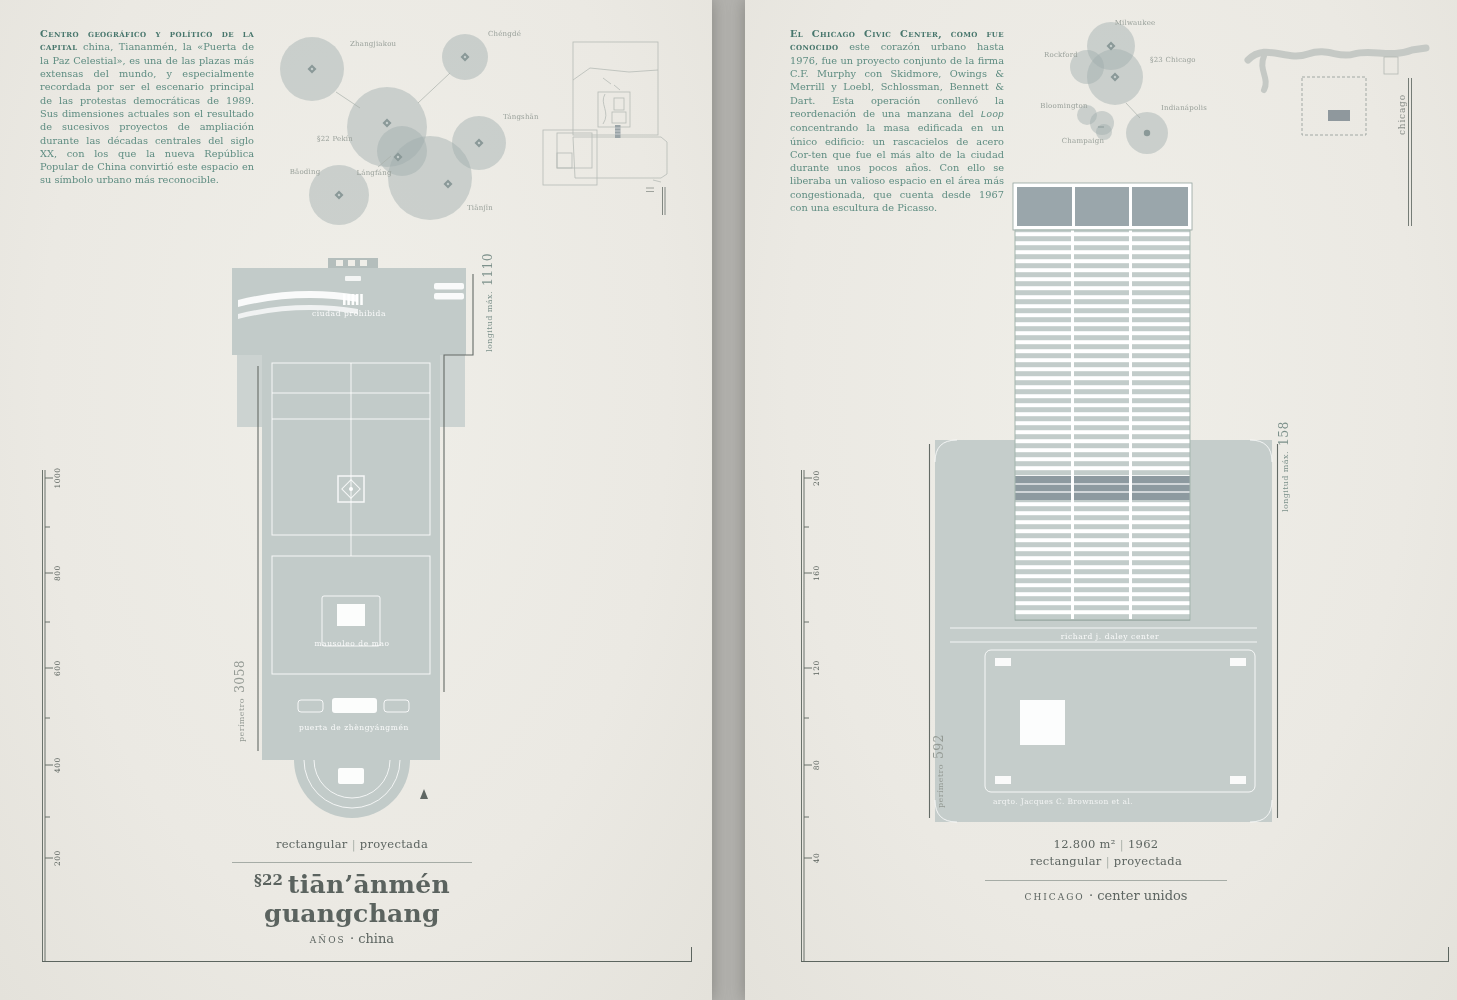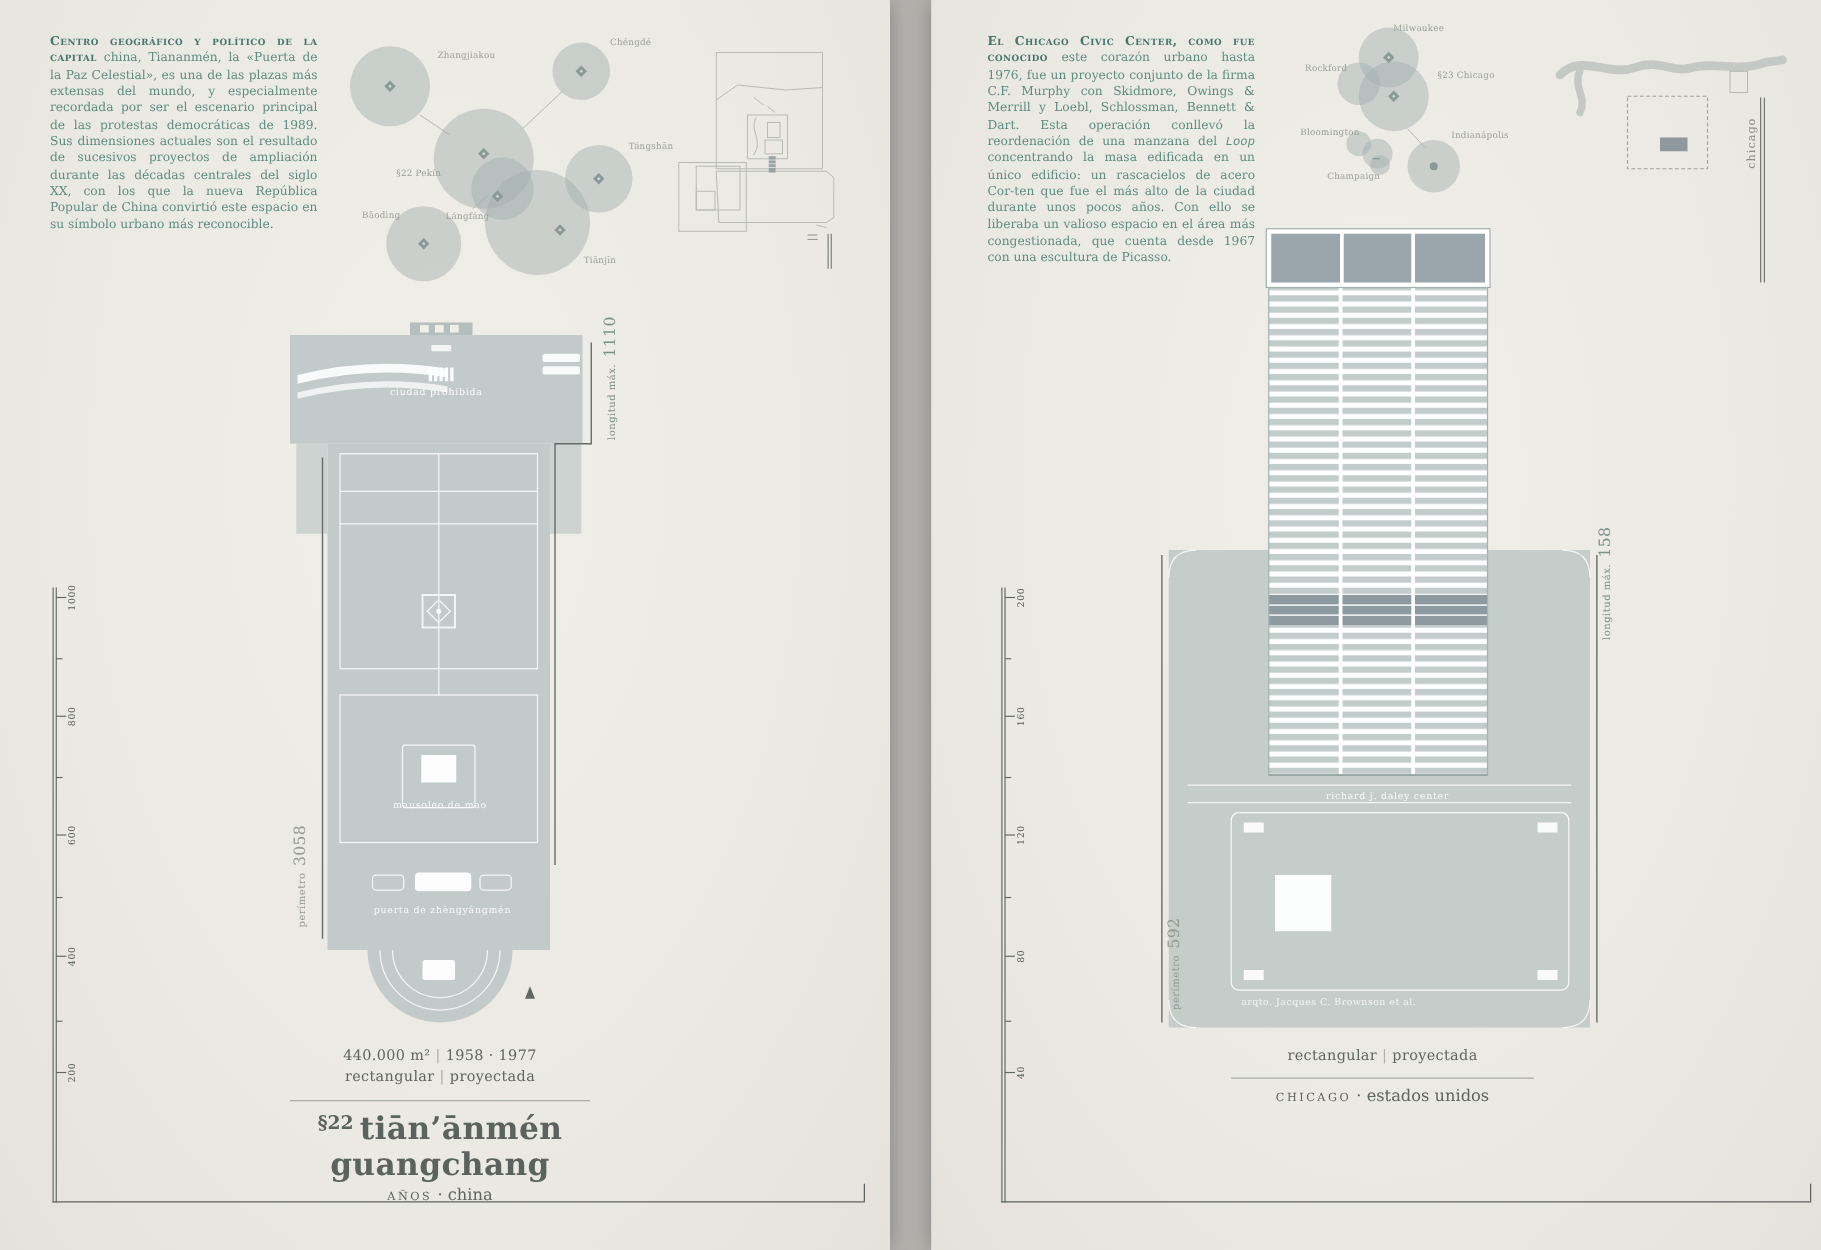--- a/index.html
+++ b/index.html
@@ -253,23 +253,20 @@
     <text class="tick-label" transform="rotate(-90 30 111)" x="30" y="111" text-anchor="middle">800</text>
     <text class="tick-label" transform="rotate(-90 30 206)" x="30" y="206" text-anchor="middle">600</text>
     <text class="tick-label" transform="rotate(-90 30 303)" x="30" y="303" text-anchor="middle">400</text>
     <text class="tick-label" transform="rotate(-90 30 396)" x="30" y="396" text-anchor="middle">200</text>
   </svg>
   <div class="hrule" style="left:42px;top:961px;width:650px;"></div>
   <div class="corner" style="left:691px;top:947px;height:14px;"></div>
 
   <div class="stats">
     <div class="row">
-      <span>440.000 m²</span><span class="sep">|</span><span>1958 · 1977</span>
-    </div>
-    <div class="row">
       <span>rectangular</span><span class="sep">|</span><span>proyectada</span>
     </div>
     <hr>
     <div class="title-line">
       <span class="title-num">§22</span><span class="title-name">tiān’ānmén guangchang</span>
     </div>
     <div class="subtitle">
       <span class="city">años</span><span> · </span><span>china</span>
     </div>
   </div>
@@ -400,20 +397,23 @@
     <text class="tick-label" transform="rotate(-90 30 111)" x="30" y="111" text-anchor="middle">160</text>
     <text class="tick-label" transform="rotate(-90 30 206)" x="30" y="206" text-anchor="middle">120</text>
     <text class="tick-label" transform="rotate(-90 30 303)" x="30" y="303" text-anchor="middle">80</text>
     <text class="tick-label" transform="rotate(-90 30 396)" x="30" y="396" text-anchor="middle">40</text>
   </svg>
   <div class="hrule" style="left:56px;top:961px;width:648px;"></div>
   <div class="corner" style="left:703px;top:947px;height:14px;"></div>
 
   <div class="stats">
     <div class="row">
+      <span>12.800 m²</span><span class="sep">|</span><span>1962</span>
+    </div>
+    <div class="row">
       <span>rectangular</span><span class="sep">|</span><span>proyectada</span>
     </div>
     <hr>
     <div class="subtitle">
-      <span class="city">chicago</span><span> · </span><span>estados unidos</span>
+      <span class="city">chicago</span><span> · </span><span>center unidos</span>
     </div>
   </div>
 </div>
 
 </body></html>

